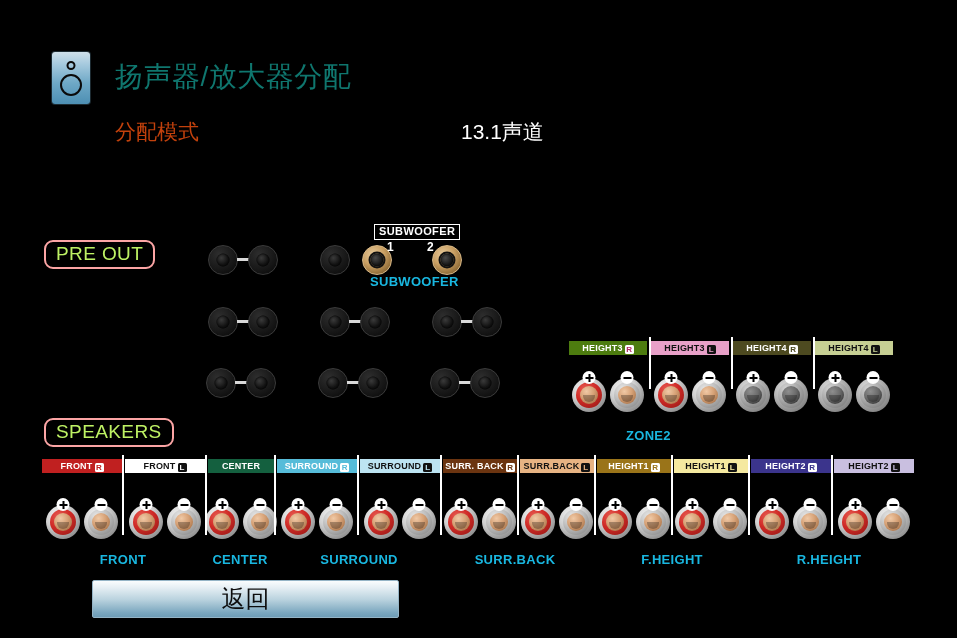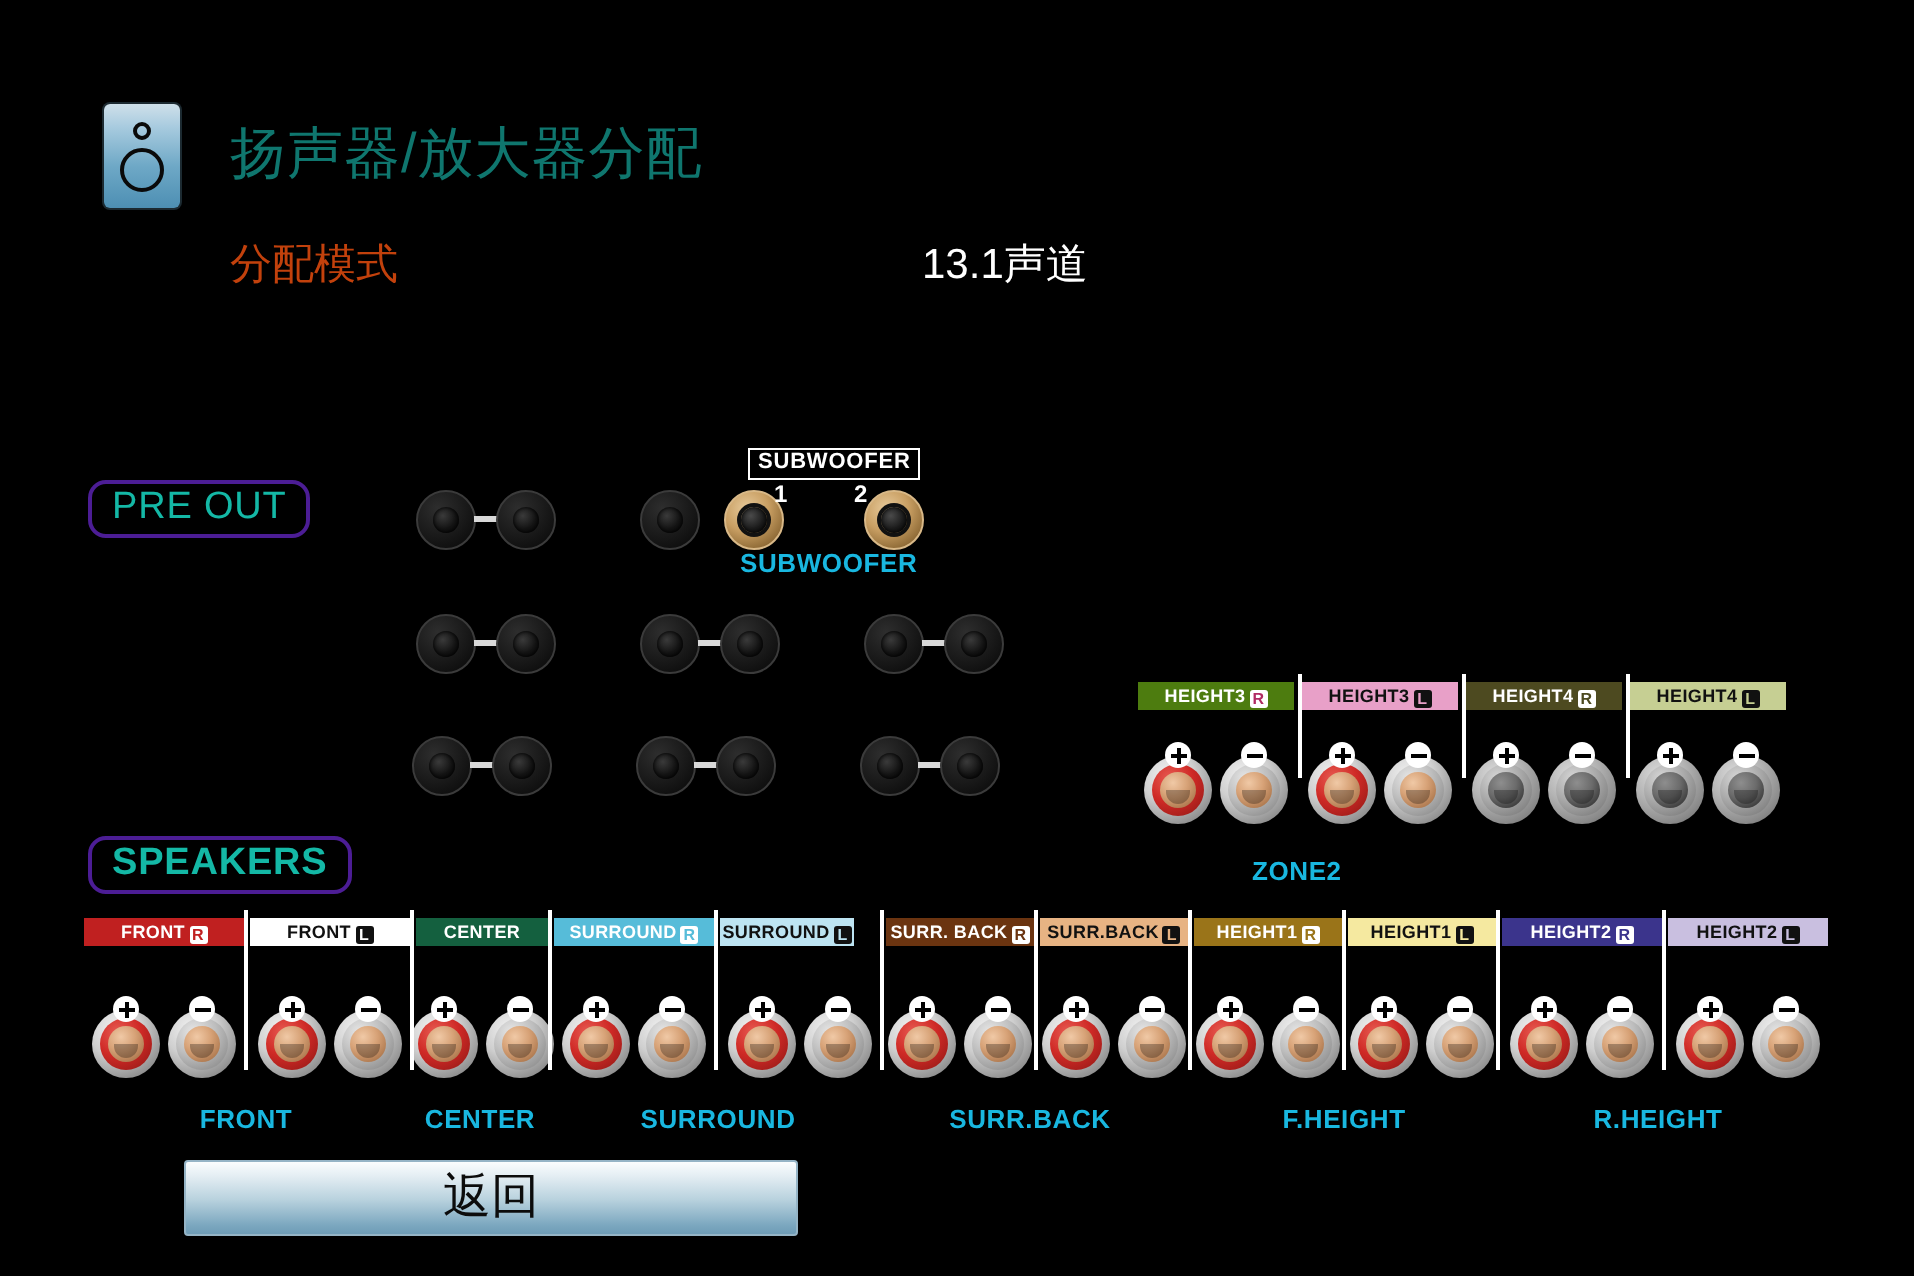--- a/index.html
+++ b/index.html
@@ -27,26 +27,26 @@
   }
   .page-title{
     position:absolute;left:115px;top:58px;font-size:28px;color:#0f766e;letter-spacing:.5px;
     white-space:nowrap;
   }
   .mode-label{position:absolute;left:115px;top:118px;font-size:21px;color:#c2410c;white-space:nowrap;}
   .mode-value{position:absolute;left:461px;top:118px;font-size:21px;color:#fff;white-space:nowrap;}
 
   
   .chip{
-    position:absolute;border:2px solid #4c1d95;border-radius:9px;
-    color:#14b8a6;font-size:19px;letter-spacing:.4px;
+    position:absolute;border:2px solid #fca5a5;border-radius:9px;
+    color:#bef264;font-size:19px;letter-spacing:.4px;
     padding:2px 10px 4px;line-height:1;background:#000;white-space:nowrap;
   }
   .chip-preout{left:44px;top:240px;}
-  .chip-speakers{left:44px;top:418px;font-weight:bold;}
+  .chip-speakers{left:44px;top:418px;}
 
   
   .rca{
     position:absolute;width:30px;height:30px;border-radius:50%;box-sizing:border-box;
   }
   .rca .ring{
     position:absolute;inset:0;border-radius:50%;
   }
   .rca .hole{
     position:absolute;left:50%;top:50%;transform:translate(-50%,-50%);
@@ -349,21 +349,21 @@
         <div class="cup"></div>
         <div class="polarity p"></div>
       </div>
       <div class="post minus" style="left: 319px; top: 505px;">
         <div class="outer"></div>
         <div class="inner"></div>
         <div class="cup"></div>
         <div class="polarity m"></div>
       </div>
       <div class="divider" style="left: 274px; top: 455px; height: 80px;"></div>
-      <div class="term-label" style="left: 360px; top: 459px; width: 67px; background: rgb(189, 228, 242); color: rgb(17, 17, 17);"><span>SURROUND</span><span class="rl" style="background: rgb(17, 17, 17); color: rgb(189, 228, 242);">L</span></div>
+      <div class="term-label" style="left: 360px; top: 459px; width: 80px; background: rgb(189, 228, 242); color: rgb(17, 17, 17);"><span>SURROUND</span><span class="rl" style="background: rgb(17, 17, 17); color: rgb(189, 228, 242);">L</span></div>
       <div class="post plus" style="left: 364px; top: 505px;">
         <div class="outer"></div>
         <div class="inner"></div>
         <div class="cup"></div>
         <div class="polarity p"></div>
       </div>
       <div class="post minus" style="left: 402px; top: 505px;">
         <div class="outer"></div>
         <div class="inner"></div>
         <div class="cup"></div>

